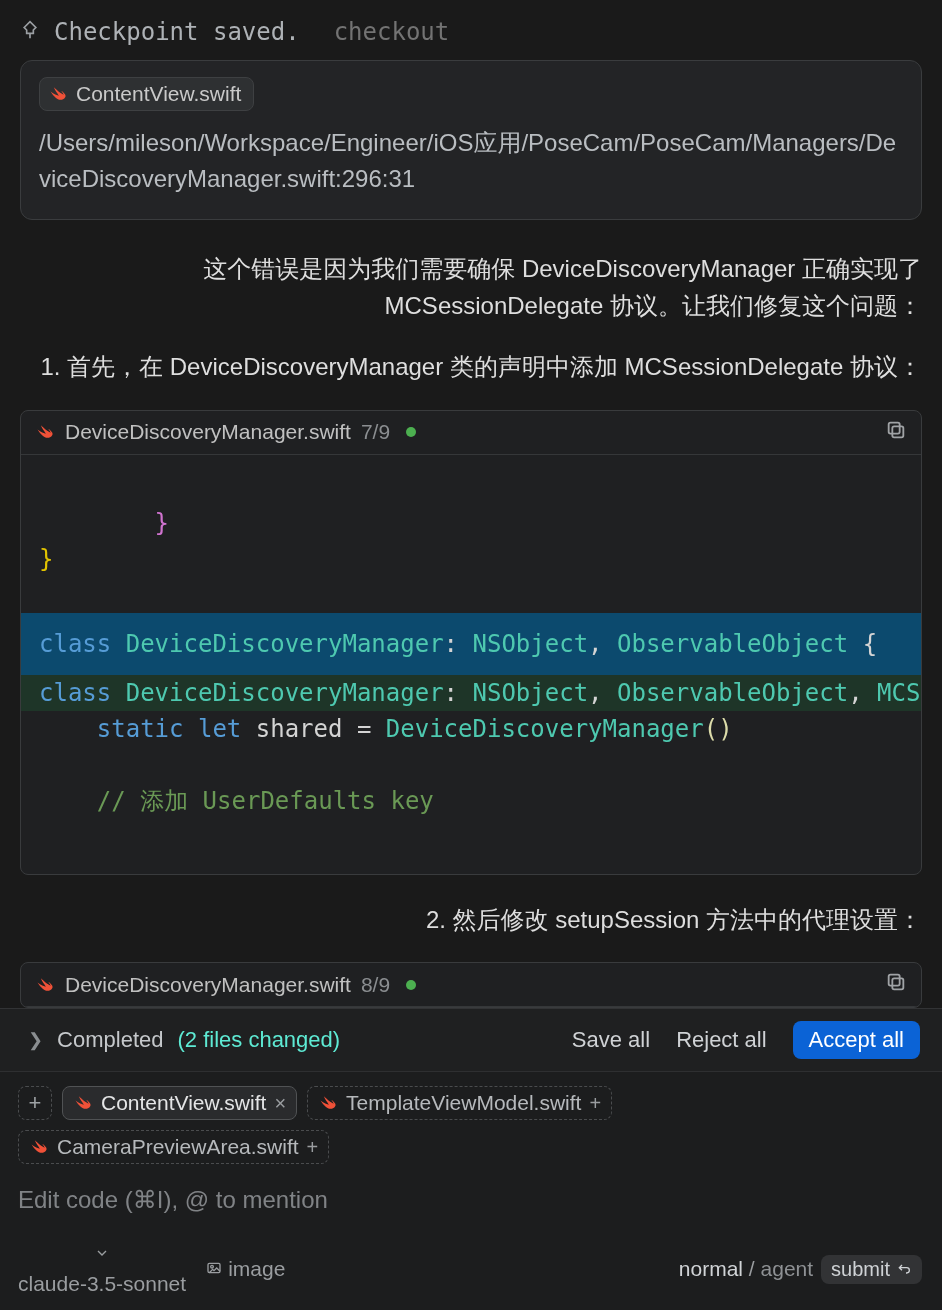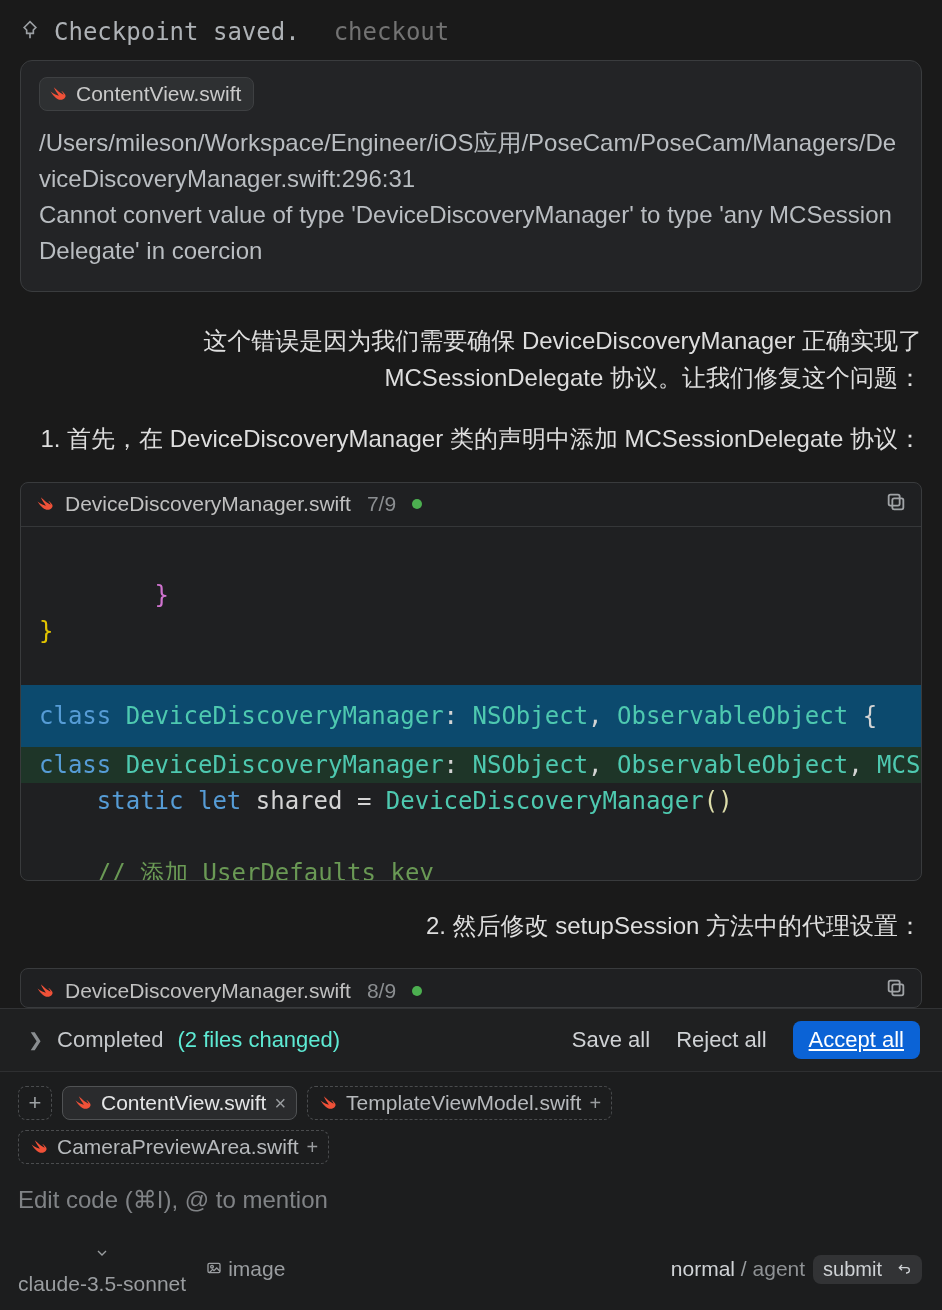--- a/index.html
+++ b/index.html
@@ -74,21 +74,21 @@
     margin-bottom:26px;
     overflow:hidden;
   }
   .codebox-header {
     display:flex; align-items:center; gap:10px;
     padding:8px 14px;
     border-bottom:1px solid #353739;
     font-size:21px;
     color:#c0c0c0;
   }
-  .codebox-header .counter { color:#8b8e91; margin-left:6px; }
+  .codebox-header .counter { color:#8b8e91; }
   .dot-green { width:10px; height:10px; border-radius:50%; background:#4caf50; display:inline-block; margin-left:6px; }
   .codebox-header .copy-icon { margin-left:auto; color:#a0a3a6; }
   .copy-icon svg { width:22px; height:22px; }
 
   .code-body {
     font-family: ui-monospace, "SF Mono", Menlo, Consolas, monospace;
     font-size:24px;
     line-height:1.5;
     padding:14px 0 20px 0;
     white-space:pre;
@@ -120,21 +120,20 @@
   .completed-bar .chev { color:#8a8e91; font-size:18px; }
   .completed-bar .right { margin-left:auto; display:flex; align-items:center; gap:26px; }
   .link-btn { color:#cfd2d5; cursor:pointer; }
   .accept-btn {
     background:#0b63d6;
     color:#fff;
     border-radius:8px;
     padding:6px 16px;
     font-size:22px;
     cursor:pointer;
-    text-decoration:underline;
   }
 
   
   .input-area {
     margin-left:-20px; margin-right:-20px;
     border-top:1px solid #2e2f31;
     padding:14px 20px 14px 18px;
     background:#1c1d1e;
     flex:1;
     display:flex; flex-direction:column;
@@ -175,21 +174,21 @@
   .footer-row .model { display:flex; align-items:center; gap:6px;flex-direction:column; }
   .footer-row .img-btn { display:flex; align-items:center; gap:6px; margin-left:10px; }
   .footer-row .right { margin-left:auto; display:flex; align-items:center; gap:8px; }
   .footer-row .mode-normal { color:#d0d3d6; }
   .footer-row .mode-agent { color:#8e9194; }
   .submit-btn {
     background:#323335;
     color:#cfd2d5;
     border-radius:8px;
     padding:3px 10px;
-    display:flex; align-items:center; gap:14px;
+    display:flex; align-items:center; gap:6px;
     font-size:20px;
   }
   .submit-btn svg { width:16px; height:16px; }
 
   .img-icon svg, .chev-icon svg { width:16px; height:16px; }
 </style>
 </head>
 <body>
 
 <div class="outer">
@@ -207,21 +206,20 @@
   <div class="card">
     <div class="file-badge">
       <span class="swift-icon">
         <svg viewBox="0 0 24 24">
             <path fill="#f05138" d="M21 15c0 0-1 4-6 4-4 0-8-4-12-10 4 3 8 5 10 5-2-3-5-7-6-10 3 3 9 8 12 9-1-2-3-5-3-5s6 4 5 7z"></path>
           </svg>
       </span>
       <span>ContentView.swift</span>
     </div>
     <div class="error-text">/Users/mileson/Workspace/Engineer/iOS应用/PoseCam/PoseCam/Managers/DeviceDiscoveryManager.swift:296:31</div>
-    <div class="error-text">Cannot convert value of type 'DeviceDiscoveryManager' to type 'any MCSessionDelegate' in coercion</div>
   </div>
 
   <div class="body-text">这个错误是因为我们需要确保 DeviceDiscoveryManager 正确实现了 MCSessionDelegate 协议。让我们修复这个问题：</div>
   <div class="body-text">1. 首先，在 DeviceDiscoveryManager 类的声明中添加 MCSessionDelegate 协议：</div>
 
   <div class="codebox">
     <div class="codebox-header">
       <span class="swift-icon">
         <svg viewBox="0 0 24 24">
             <path fill="#f05138" d="M21 15c0 0-1 4-6 4-4 0-8-4-12-10 4 3 8 5 10 5-2-3-5-7-6-10 3 3 9 8 12 9-1-2-3-5-3-5s6 4 5 7z"></path>

